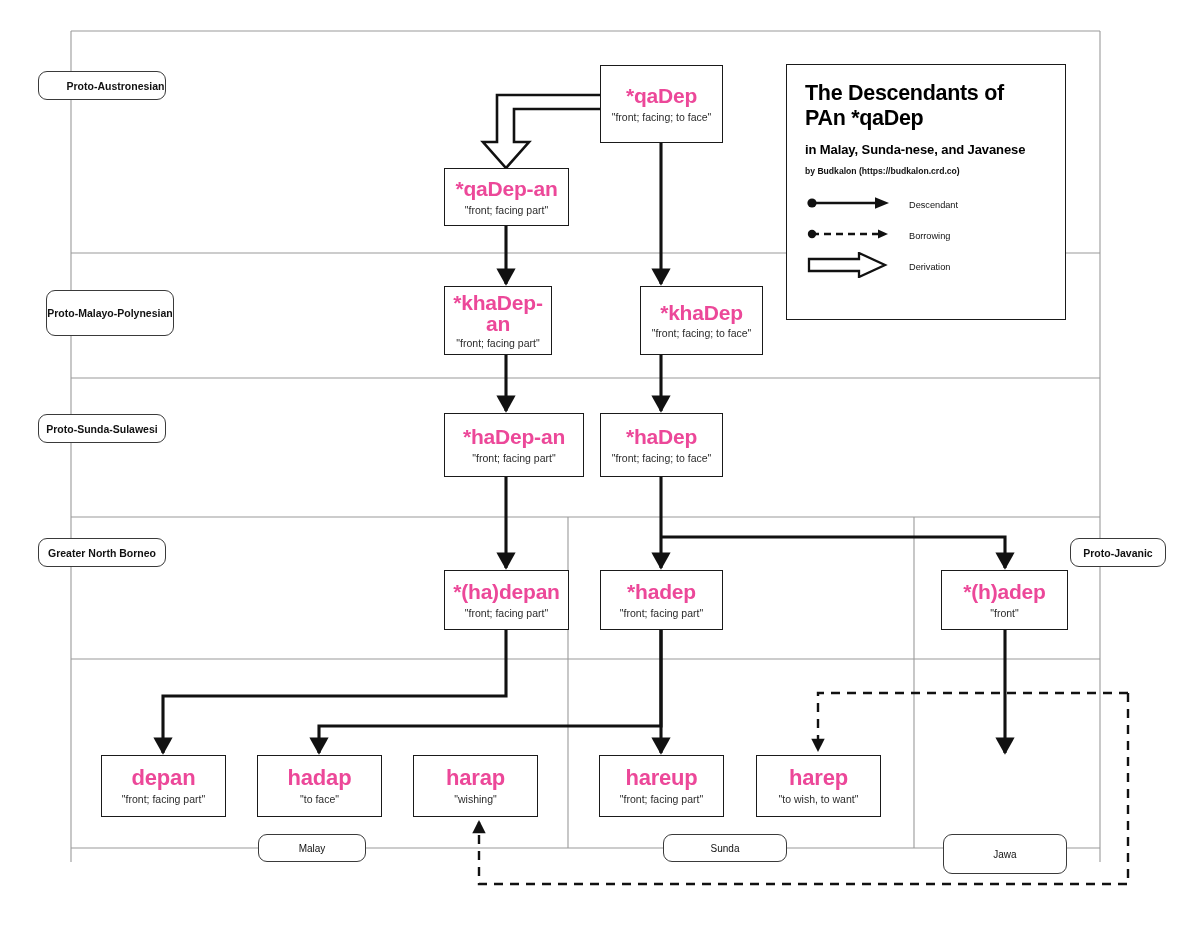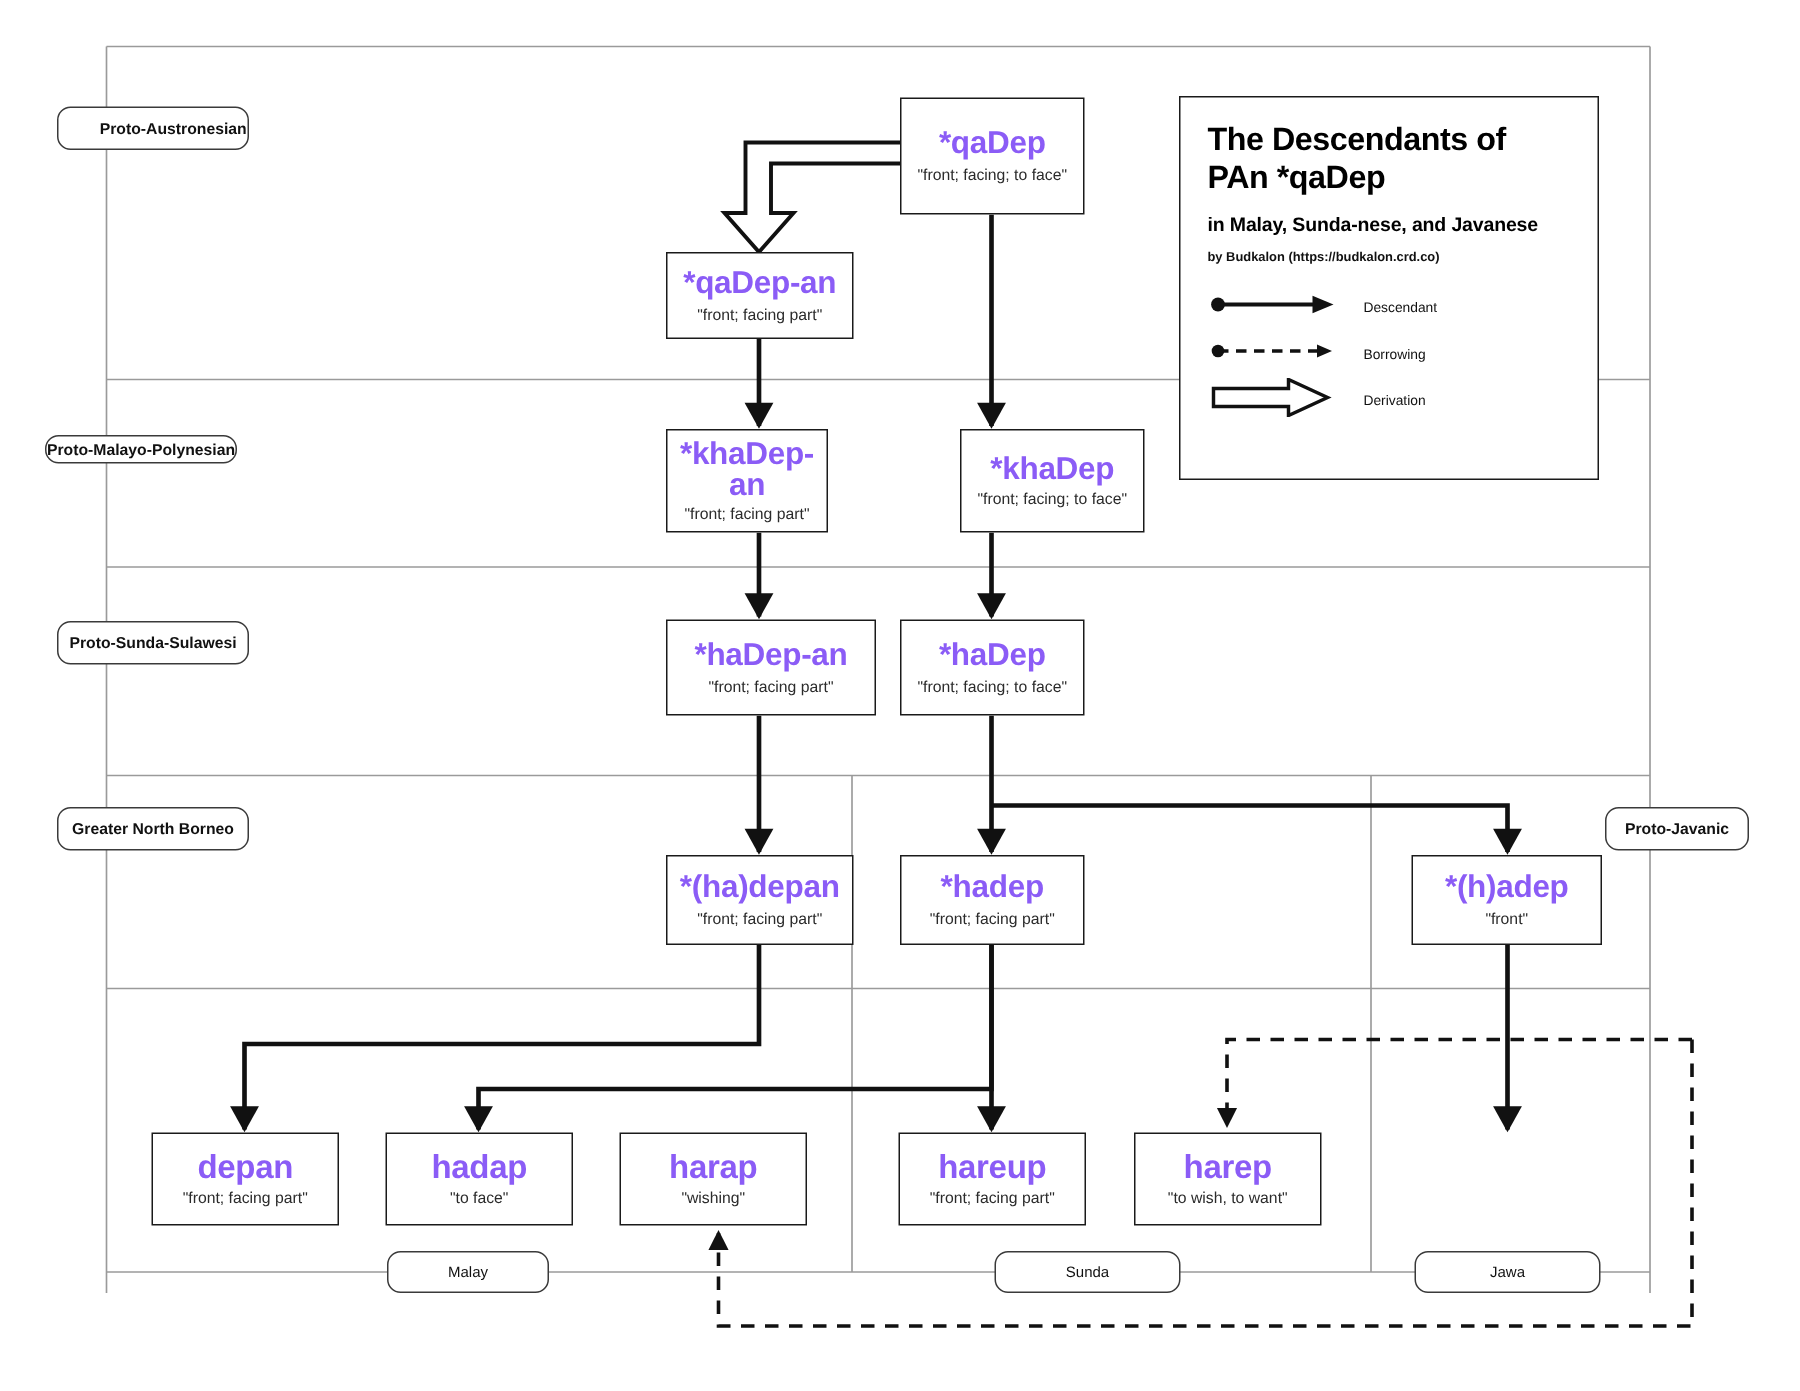--- a/index.html
+++ b/index.html
@@ -32,21 +32,21 @@
     border: 1.6px solid #1a1a1a;
     display: flex;
     flex-direction: column;
     align-items: center;
     justify-content: center;
     text-align: center;
     line-height: 1.08;
   }
   .wbox .wform {
     font-weight: bold;
-    color: #8b5cf6;
+    color: #ec4899;
     letter-spacing: -0.2px;
   }
   .wbox .wgloss {
     font-size: 10.5px;
     color: #2b2b2b;
     margin-top: 4px;
     white-space: nowrap;
   }
   .proto .wform { font-size: 21px; }
   .proto.two-line .wform { font-size: 21px; line-height: 1.0; }
@@ -189,40 +189,40 @@
                L601,108
                Z" fill="none" stroke="#111111" stroke-width="0"></path>
 
       <path d="M601,95 L497,95 L497,142 L483,142 L506,168 L529,142 L514,142 L514,109 L601,109" fill="#ffffff" stroke="#111111" stroke-width="2.6" stroke-linejoin="miter"></path>
     </g>
   </svg>
 
   <div class="rlabel" style="left:38px; top:71px; width:128px; height:29px;padding-left:27px;">
     <span>Proto-Austronesian</span>
   </div>
-  <div class="rlabel" style="left:30px; top:290px; width:128px; height:19px;">
+  <div class="rlabel" style="left:46px; top:290px; width:128px; height:46px;">
     <span>Proto-Malayo-Polynesian</span>
   </div>
   <div class="rlabel" style="left:38px; top:414px; width:128px; height:29px;">
     <span>Proto-Sunda-Sulawesi</span>
   </div>
   <div class="rlabel" style="left:38px; top:538px; width:128px; height:29px;">
     <span>Greater North Borneo</span>
   </div>
   <div class="rlabel" style="left:1070px; top:538px; width:96px; height:29px;">
     <span>Proto-Javanic</span>
   </div>
 
   <div class="rlabel lang" style="left:258px; top:834px; width:108px; height:28px;">
     <span>Malay</span>
   </div>
   <div class="rlabel lang" style="left:663px; top:834px; width:124px; height:28px;">
     <span>Sunda</span>
   </div>
-  <div class="rlabel lang" style="left:943px; top:834px; width:124px; height:28px;">
+  <div class="rlabel lang" style="left:943px; top:834px; width:124px; height:40px;">
     <span>Jawa</span>
   </div>
 
   <div class="wbox proto" style="left:600px; top:65px; width:123px; height:78px;">
     <div class="wform">*qaDep</div>
     <div class="wgloss">"front; facing; to face"</div>
   </div>
   <div class="wbox proto" style="left:444px; top:168px; width:125px; height:58px;">
     <div class="wform">*qaDep-an</div>
     <div class="wgloss">"front; facing part"</div>

